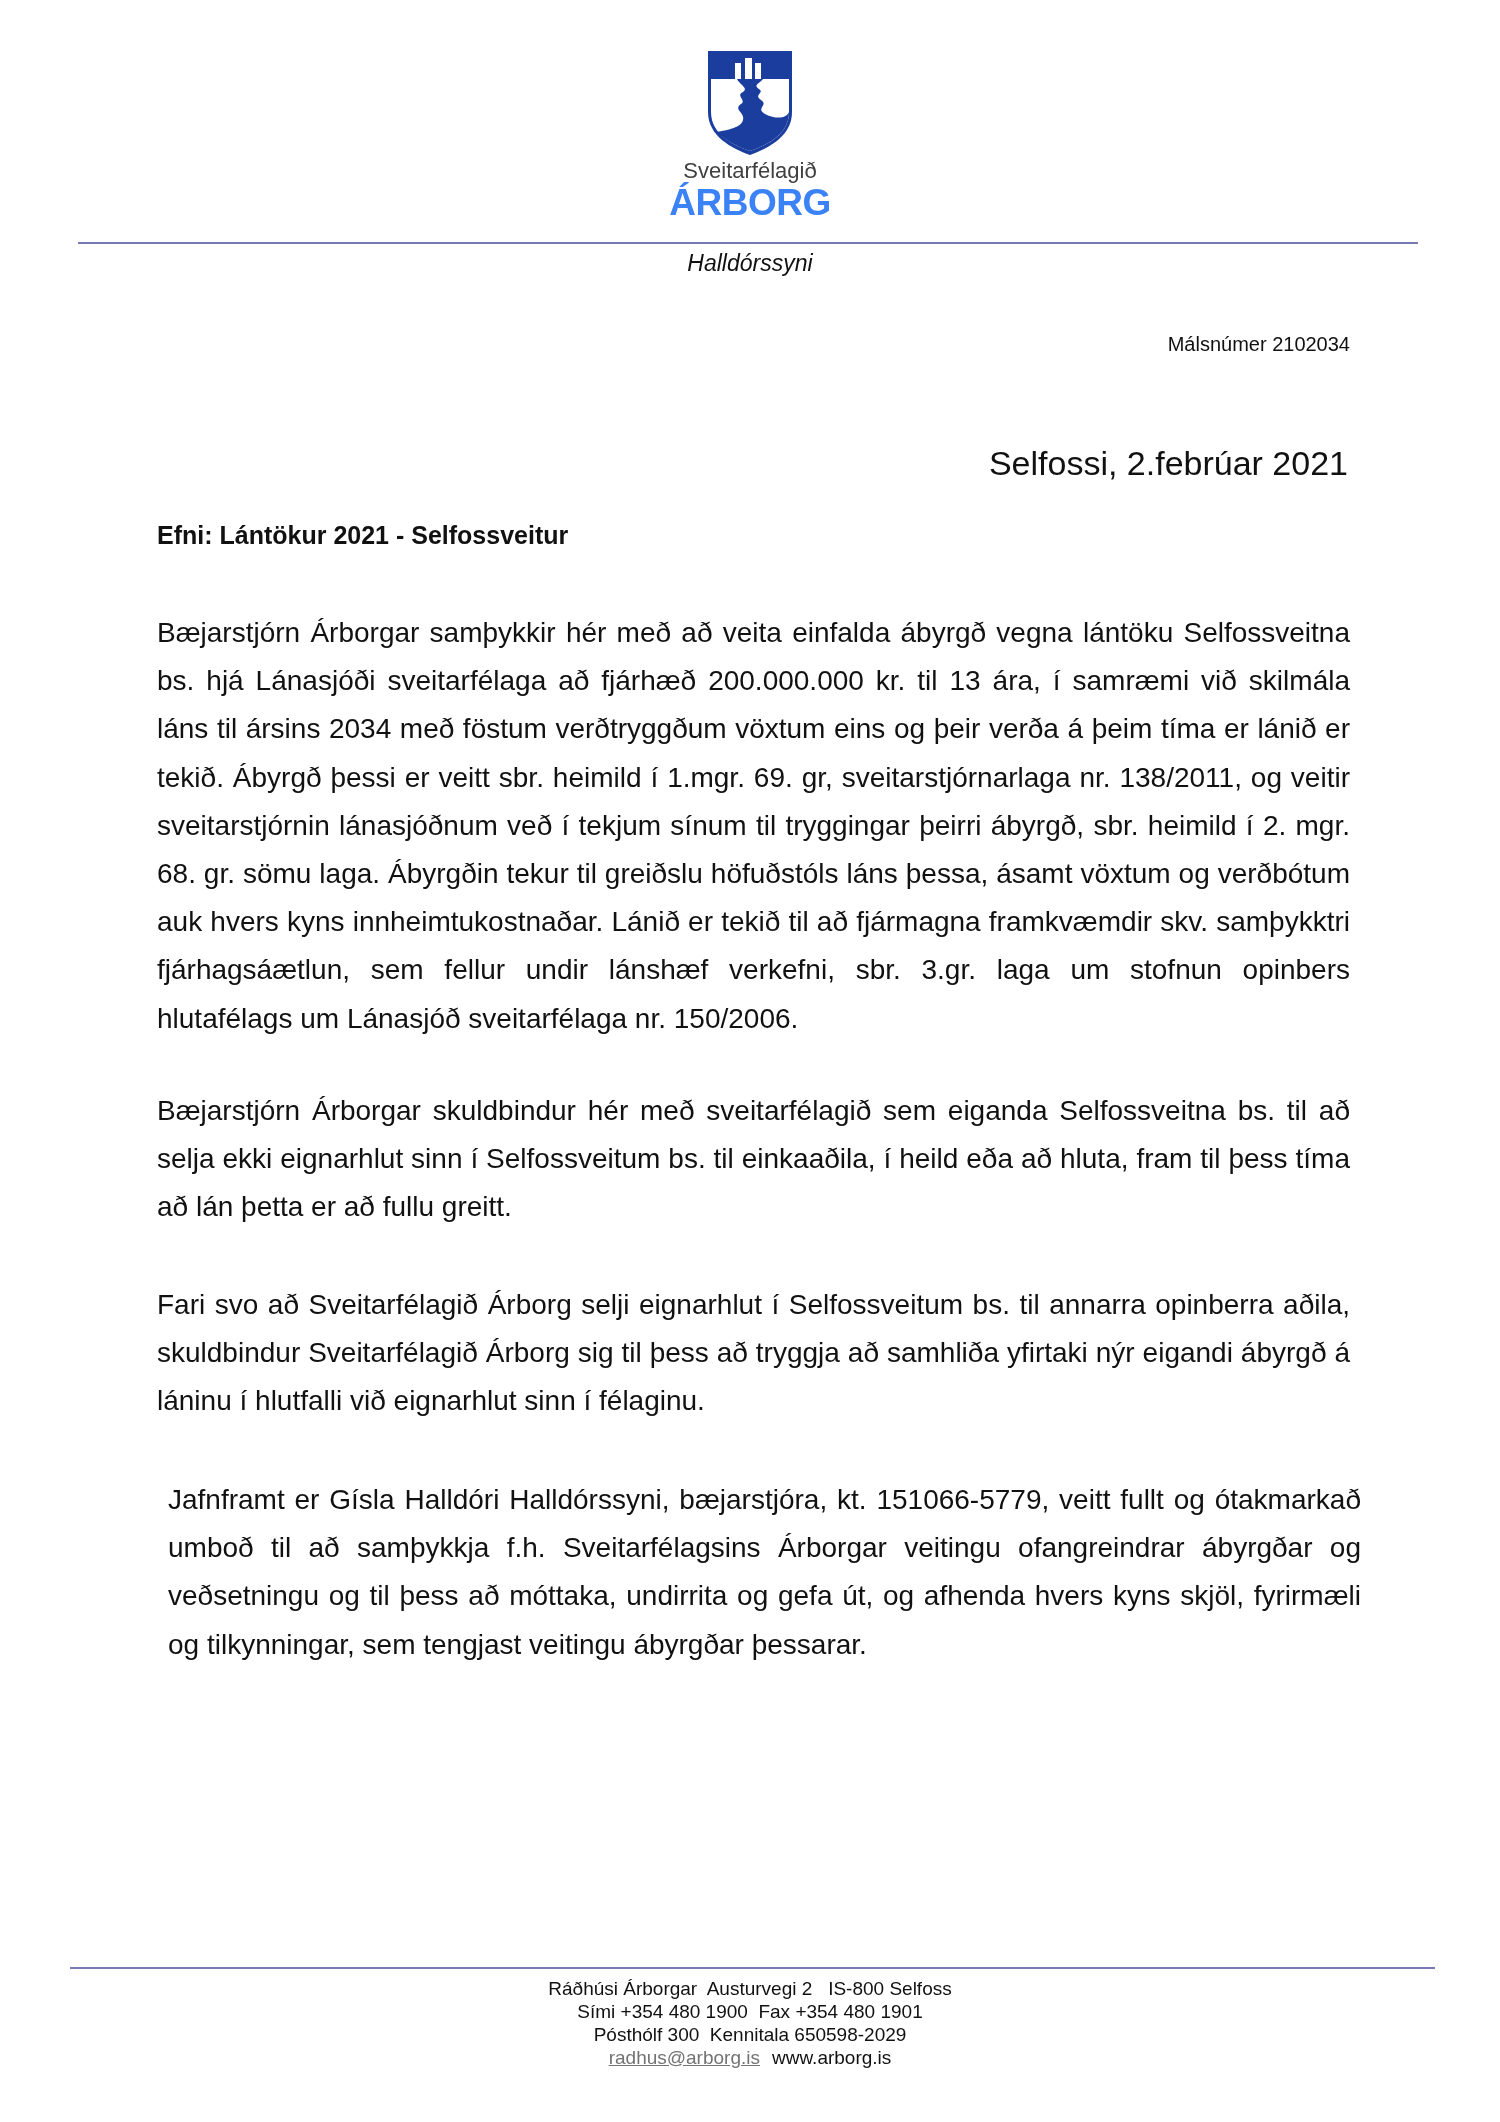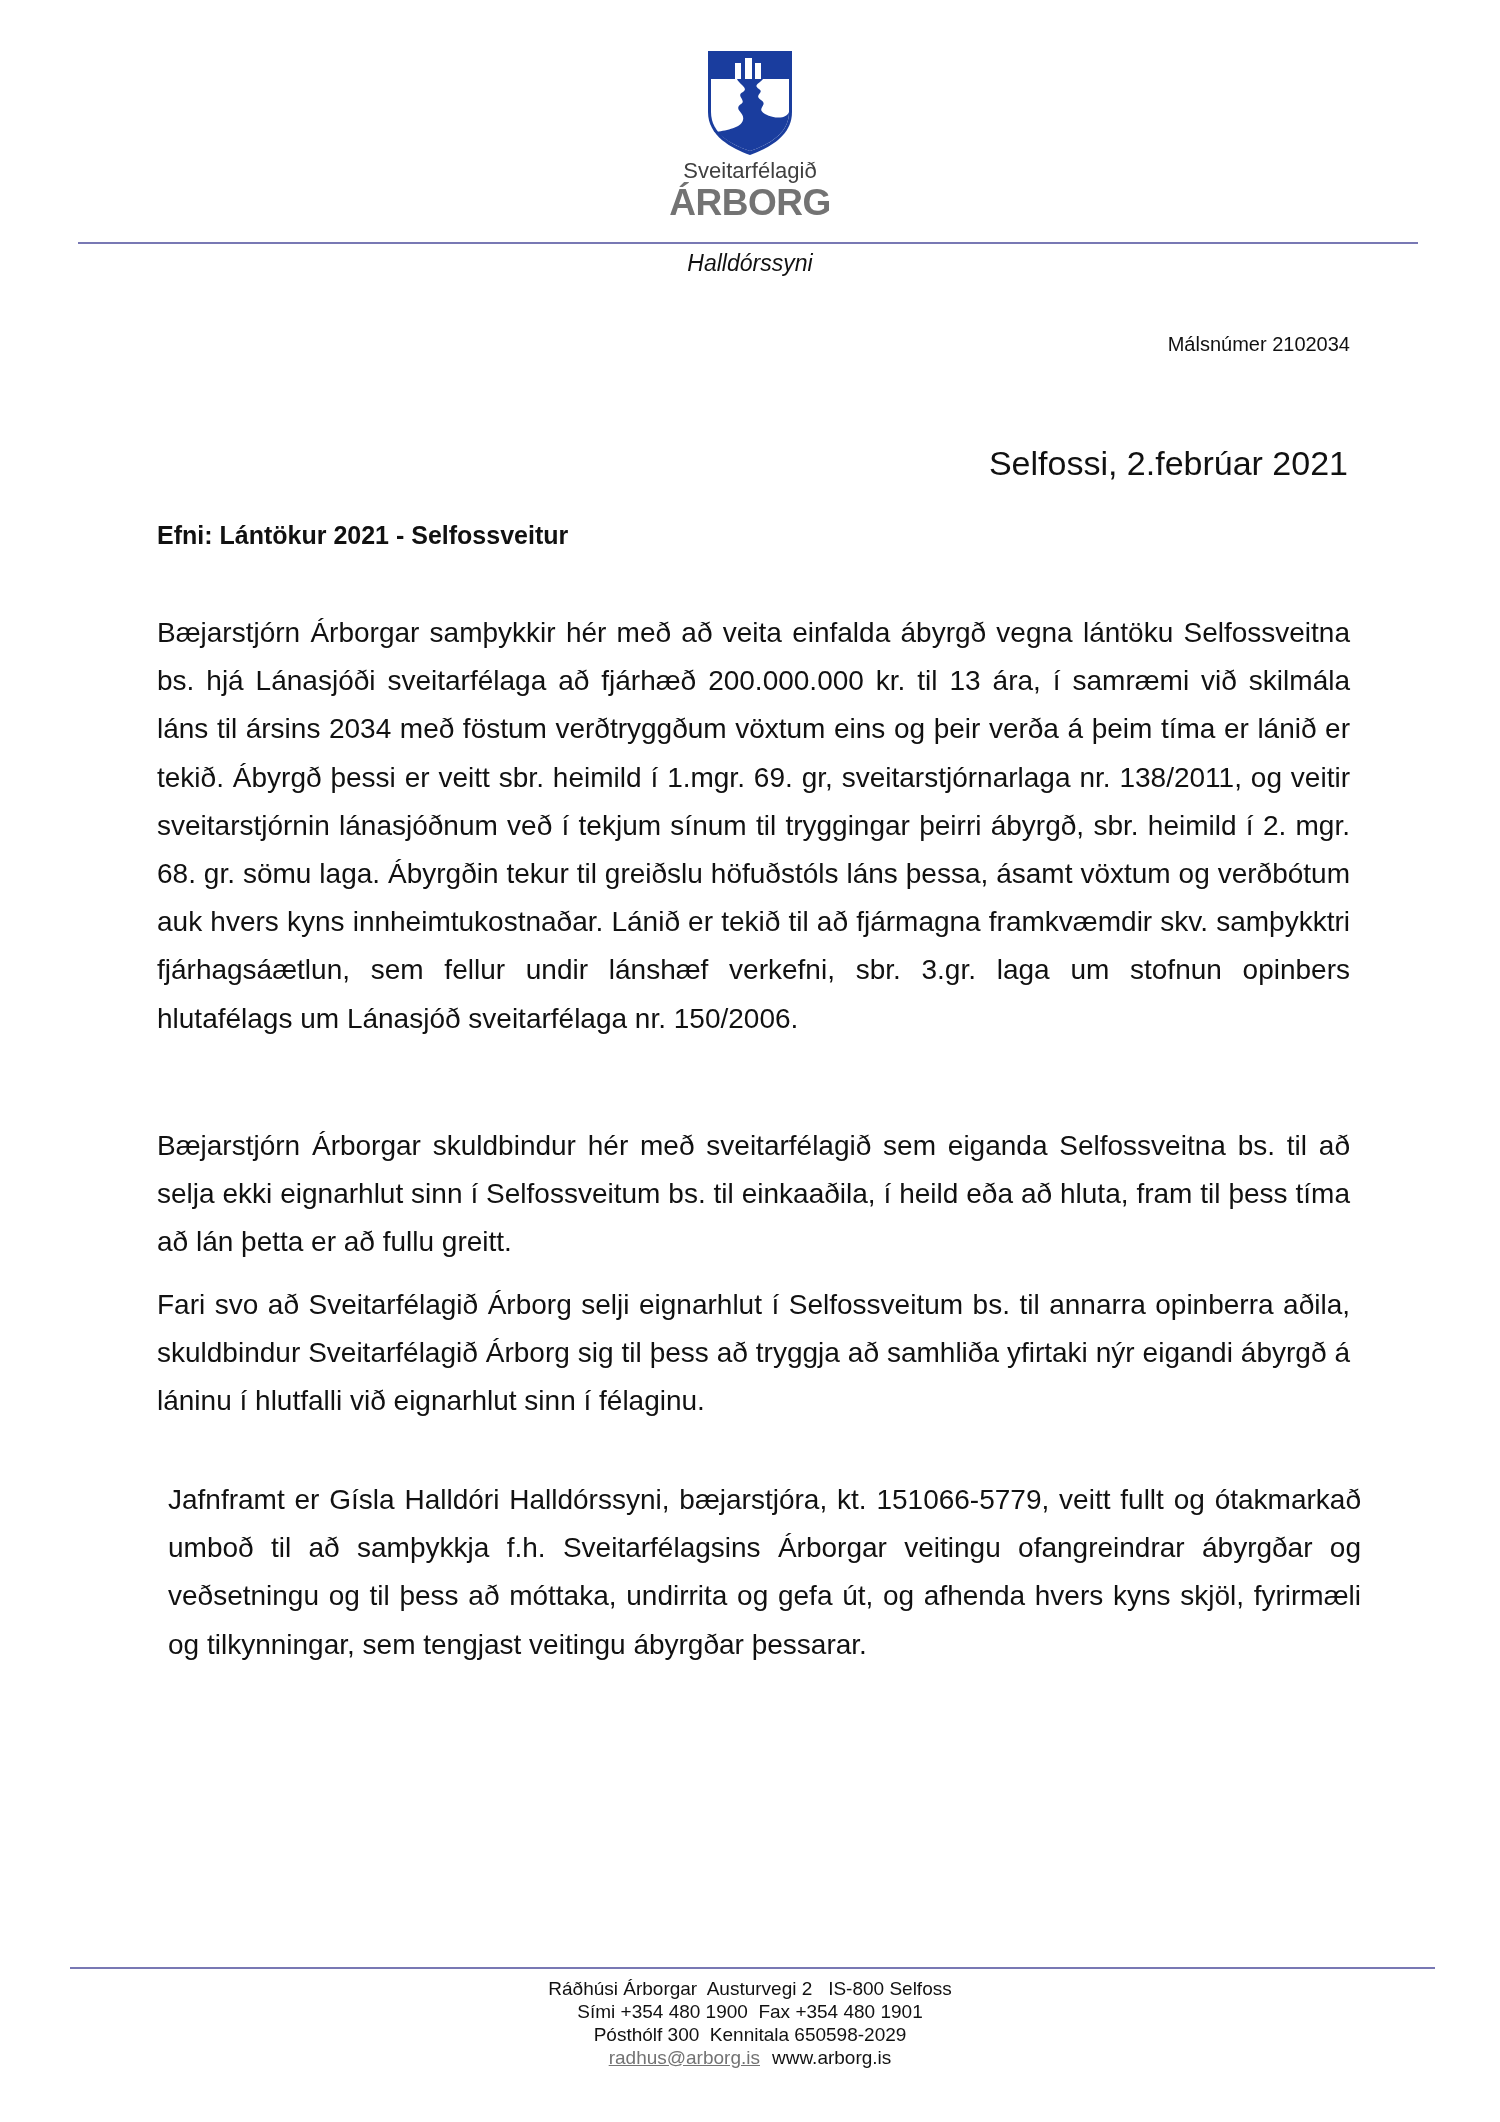--- a/index.html
+++ b/index.html
@@ -3,31 +3,31 @@
 <meta charset="utf-8">
 <style>
   html, body { margin: 0; padding: 0; background: #ffffff; }
   body { width: 1500px; height: 2122px; position: relative; overflow: hidden;
          font-family: "Liberation Sans", sans-serif; color: #111111; }
   .abs { position: absolute; }
   #logo-shield { left: 707px; top: 50px; width: 86px; height: 106px; }
   #logo-sub { left: 620px; width: 260px; top: 158px; text-align: center;
               font-size: 22px; line-height: 26px; color: #404040; }
   #logo-main { left: 620px; width: 260px; top: 183px; text-align: center;
-               font-size: 37px; line-height: 40px; font-weight: bold; color: #737373; letter-spacing: -0.5px; }
+               font-size: 37px; line-height: 40px; font-weight: bold; color: #3b82f6; letter-spacing: -0.5px; }
   .rule { height: 2px; background: #7878b4; }
   #header-rule { left: 78px; width: 1340px; top: 242px; }
   #dept { left: 500px; width: 500px; top: 249px; text-align: center; font-style: italic;
           font-size: 23px; line-height: 28px; }
   #case-no { right: 150px; top: 332px; font-size: 20px; line-height: 24px; }
   #place-date { right: 152px; top: 448px; font-size: 34px; line-height: 30px; }
   #subject { left: 157px; top: 520px; font-size: 25px; line-height: 30px; font-weight: bold; }
   .para { left: 157px; width: 1193px; font-size: 28px; line-height: 48.2px; text-align: justify; margin: 0; }
   #p1 { top: 609px; }
-  #p2 { top: 1122px; }
+  #p2 { top: 1087px; }
   #p3 { top: 1281px; }
   #p4 { top: 1476px; margin-left: 11px; }
   #footer-rule { left: 70px; width: 1365px; top: 1967px; }
   #footer { left: 400px; width: 700px; top: 1977px; text-align: center; font-size: 19px; line-height: 23px; }
   #footer .email { text-decoration: underline; color: #737373; }
   #footer .gap { display: inline-block; width: 12px; }
 </style>
 </head>
 <body>
 

